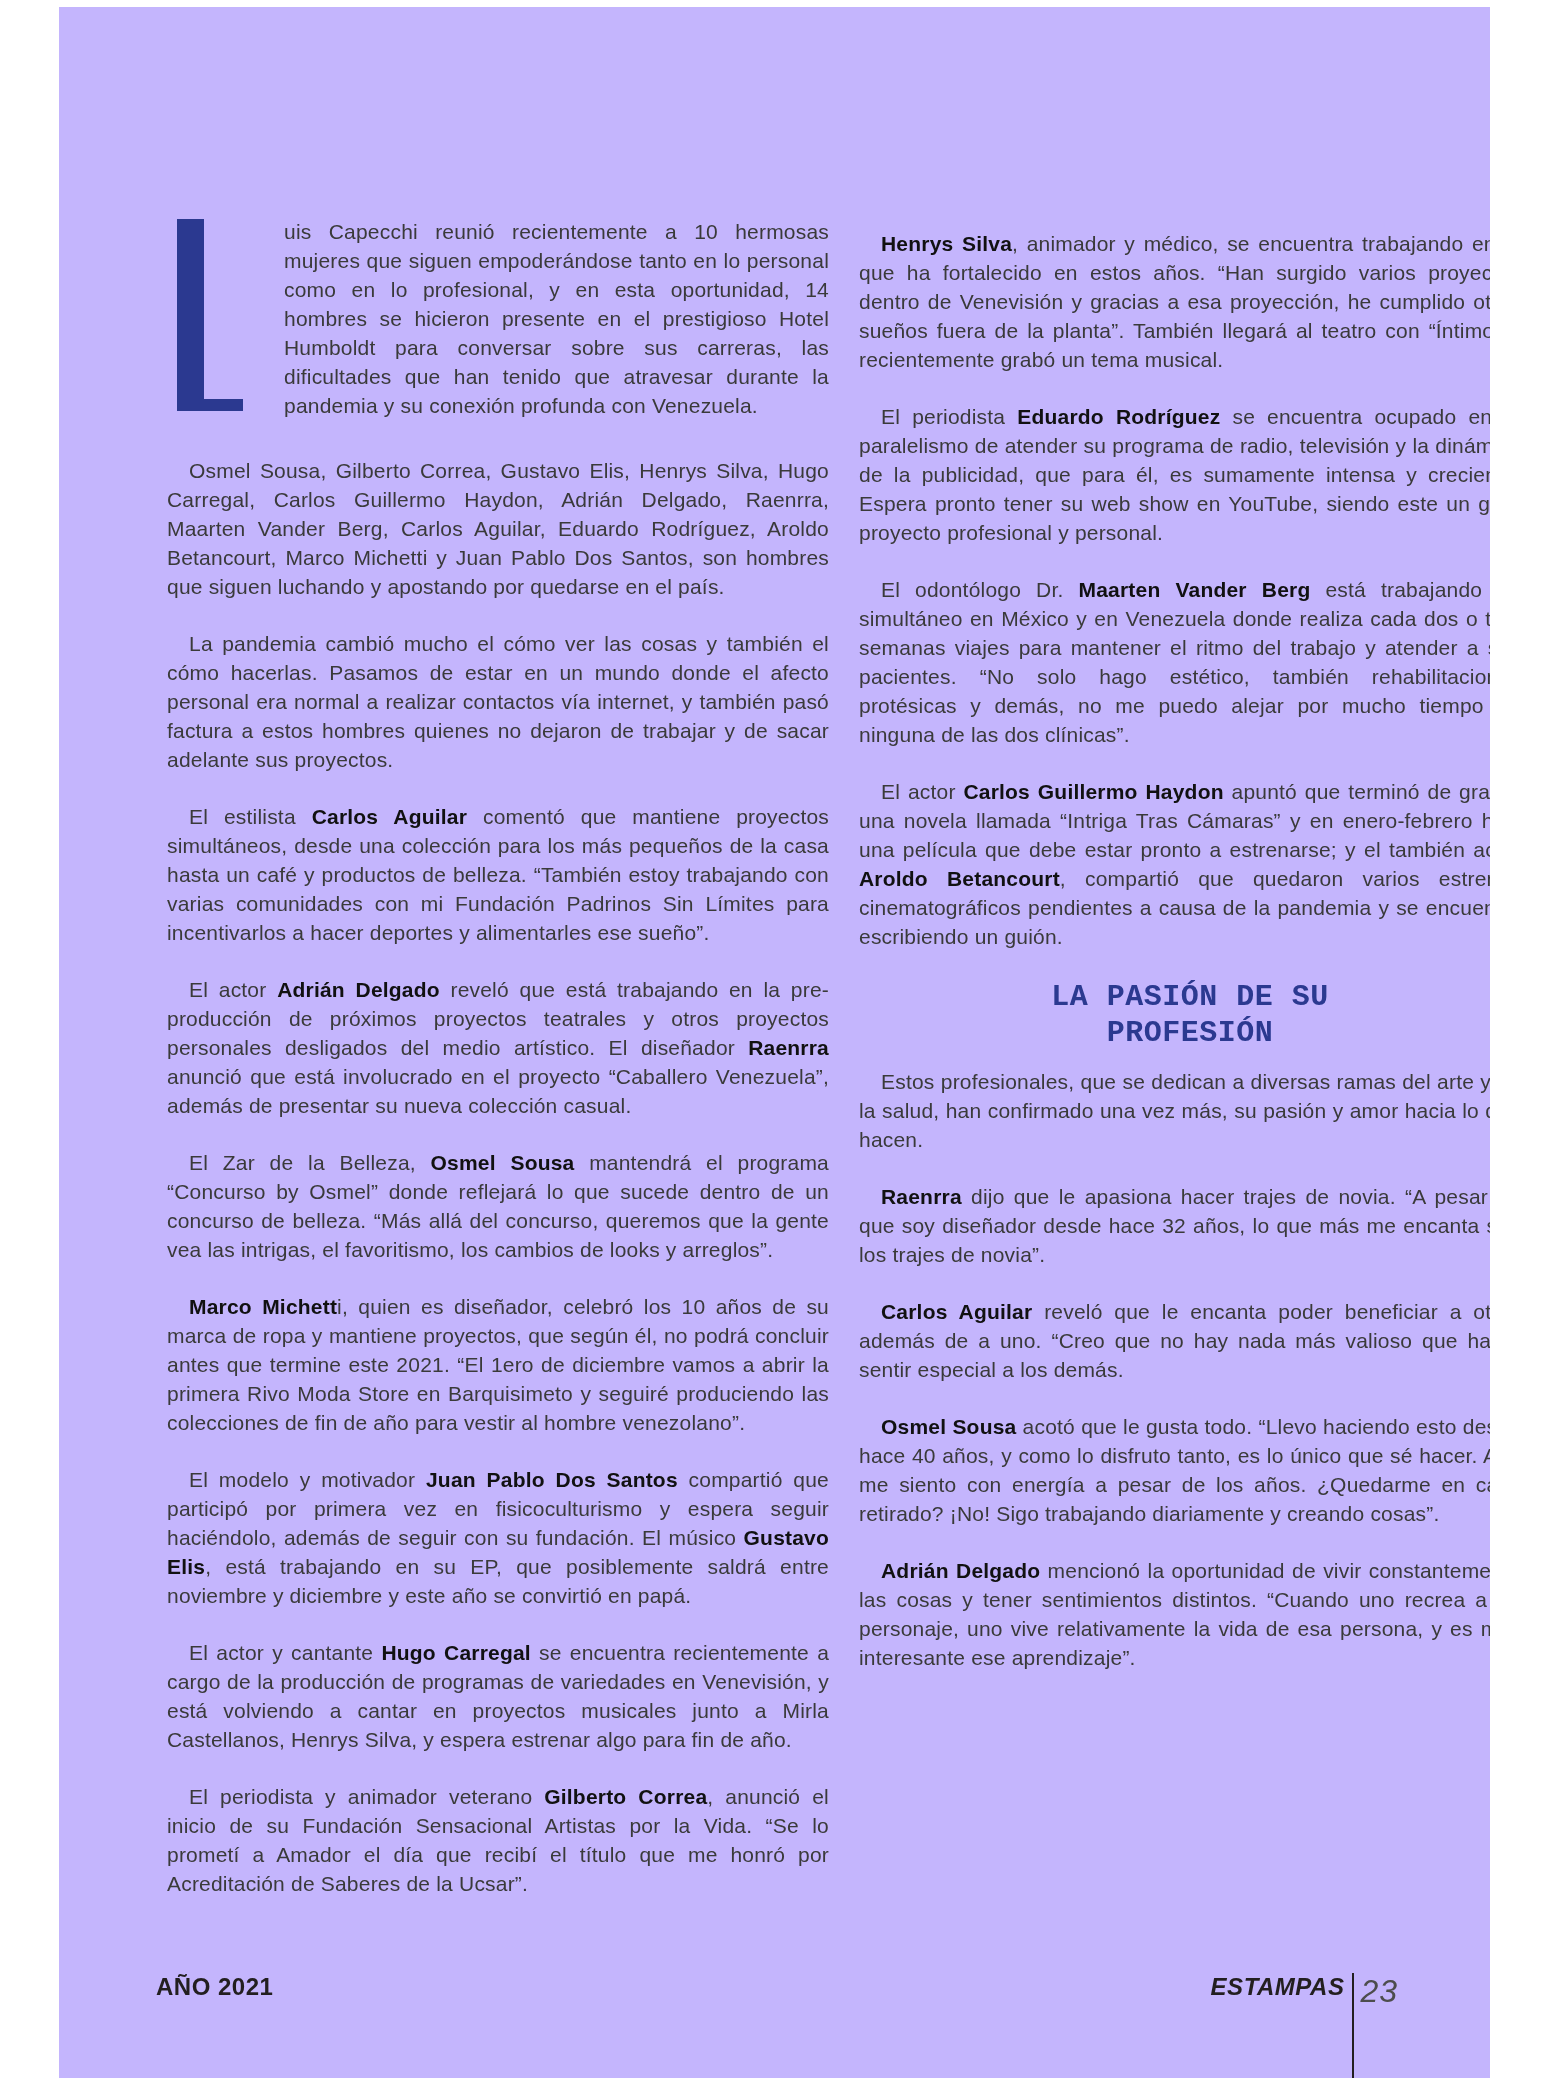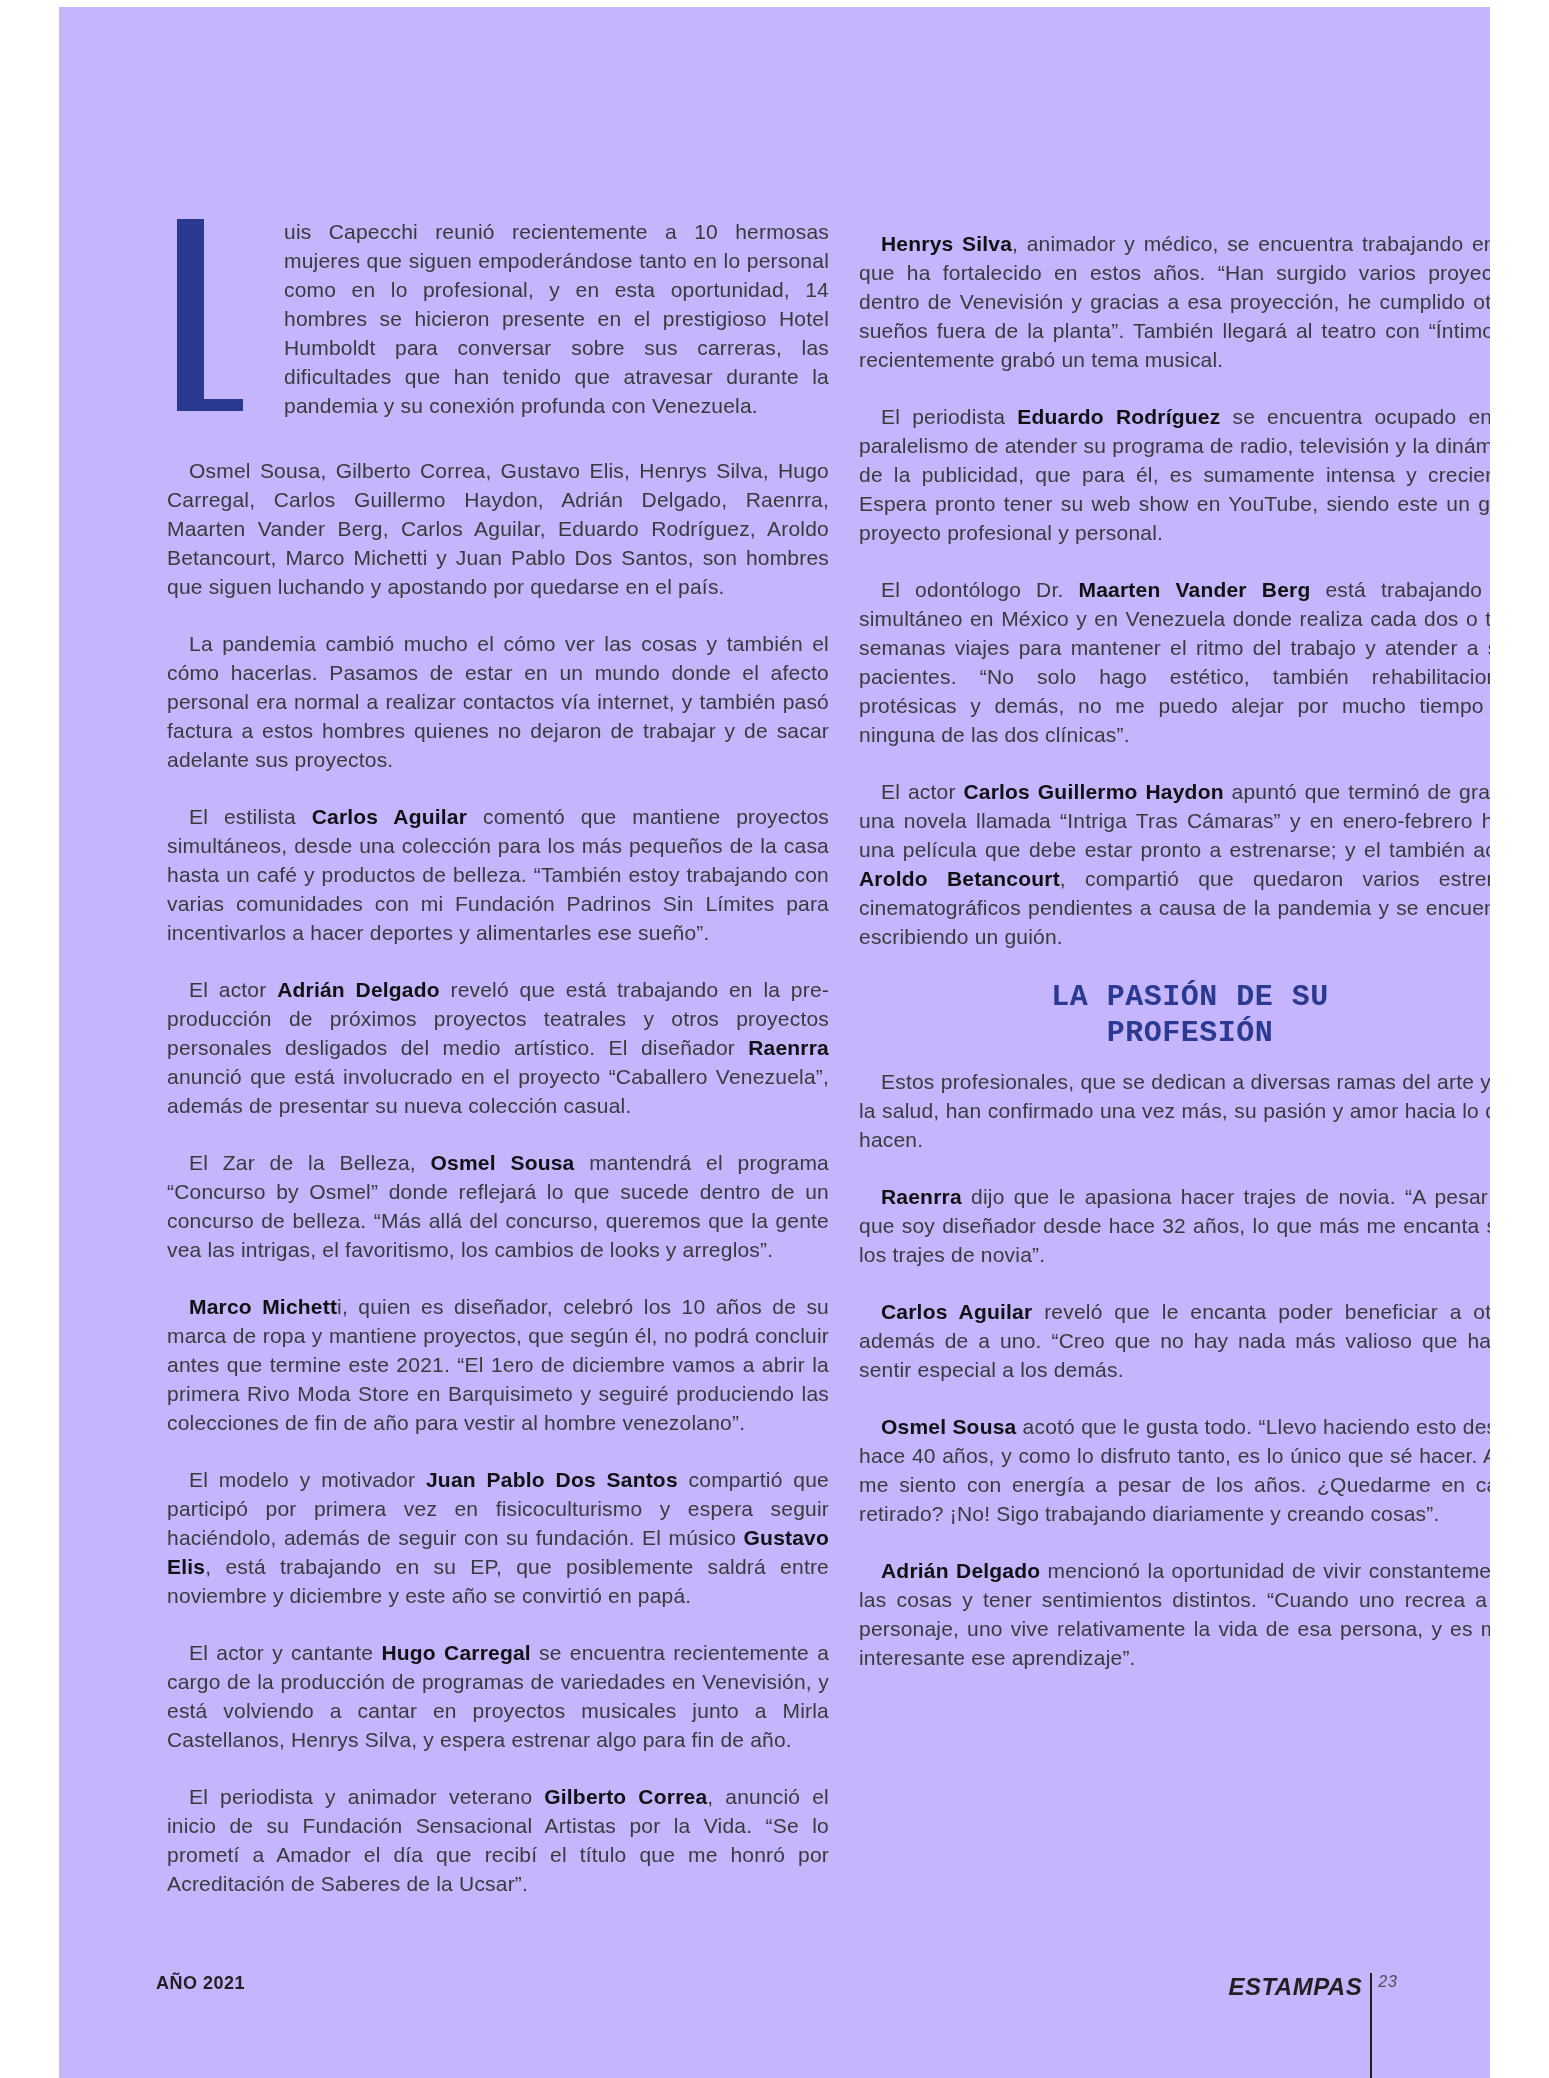--- a/index.html
+++ b/index.html
@@ -36,29 +36,29 @@
   }
   
   .lead-row{display:flex;margin:0 0 36px 0;}
   .drop-cap{position:relative;flex:0 0 117px;width:117px;}
   .dc-stem{position:absolute;left:10px;top:2px;width:27px;height:192px;}
   .dc-foot{position:absolute;left:10px;top:182px;width:66px;height:12px;}
   .lead-par{margin:0;text-indent:0;flex:1 1 auto;}
   
   .footer-year{
     position:absolute;left:97px;top:1966px;
-    font-weight:bold;font-size:18px;letter-spacing:0.5px;color:#231f20;
+    font-weight:bold;font-size:24px;letter-spacing:0.5px;color:#231f20;
   }
   .footer-right{
     position:absolute;right:92px;top:1966px;
     display:flex;align-items:flex-start;font-style:italic;
   }
   .footer-magazine{font-weight:bold;font-size:24px;letter-spacing:0.5px;color:#231f20;}
   .footer-rule{width:2px;height:112px;margin:0 6px 0 8px;background:#231f20;}
-  .footer-pagenum{font-size:16px;color:#4d4d4d;letter-spacing:1px;}
+  .footer-pagenum{font-size:32px;color:#4d4d4d;letter-spacing:1px;}
 </style>
 </head>
 <body>
 
 <div class="page">
 
   <div class="col col-left">
     <div class="lead-row">
       <div class="drop-cap">
         <div class="dc-stem" style="background: rgb(43, 57, 144);"></div>

